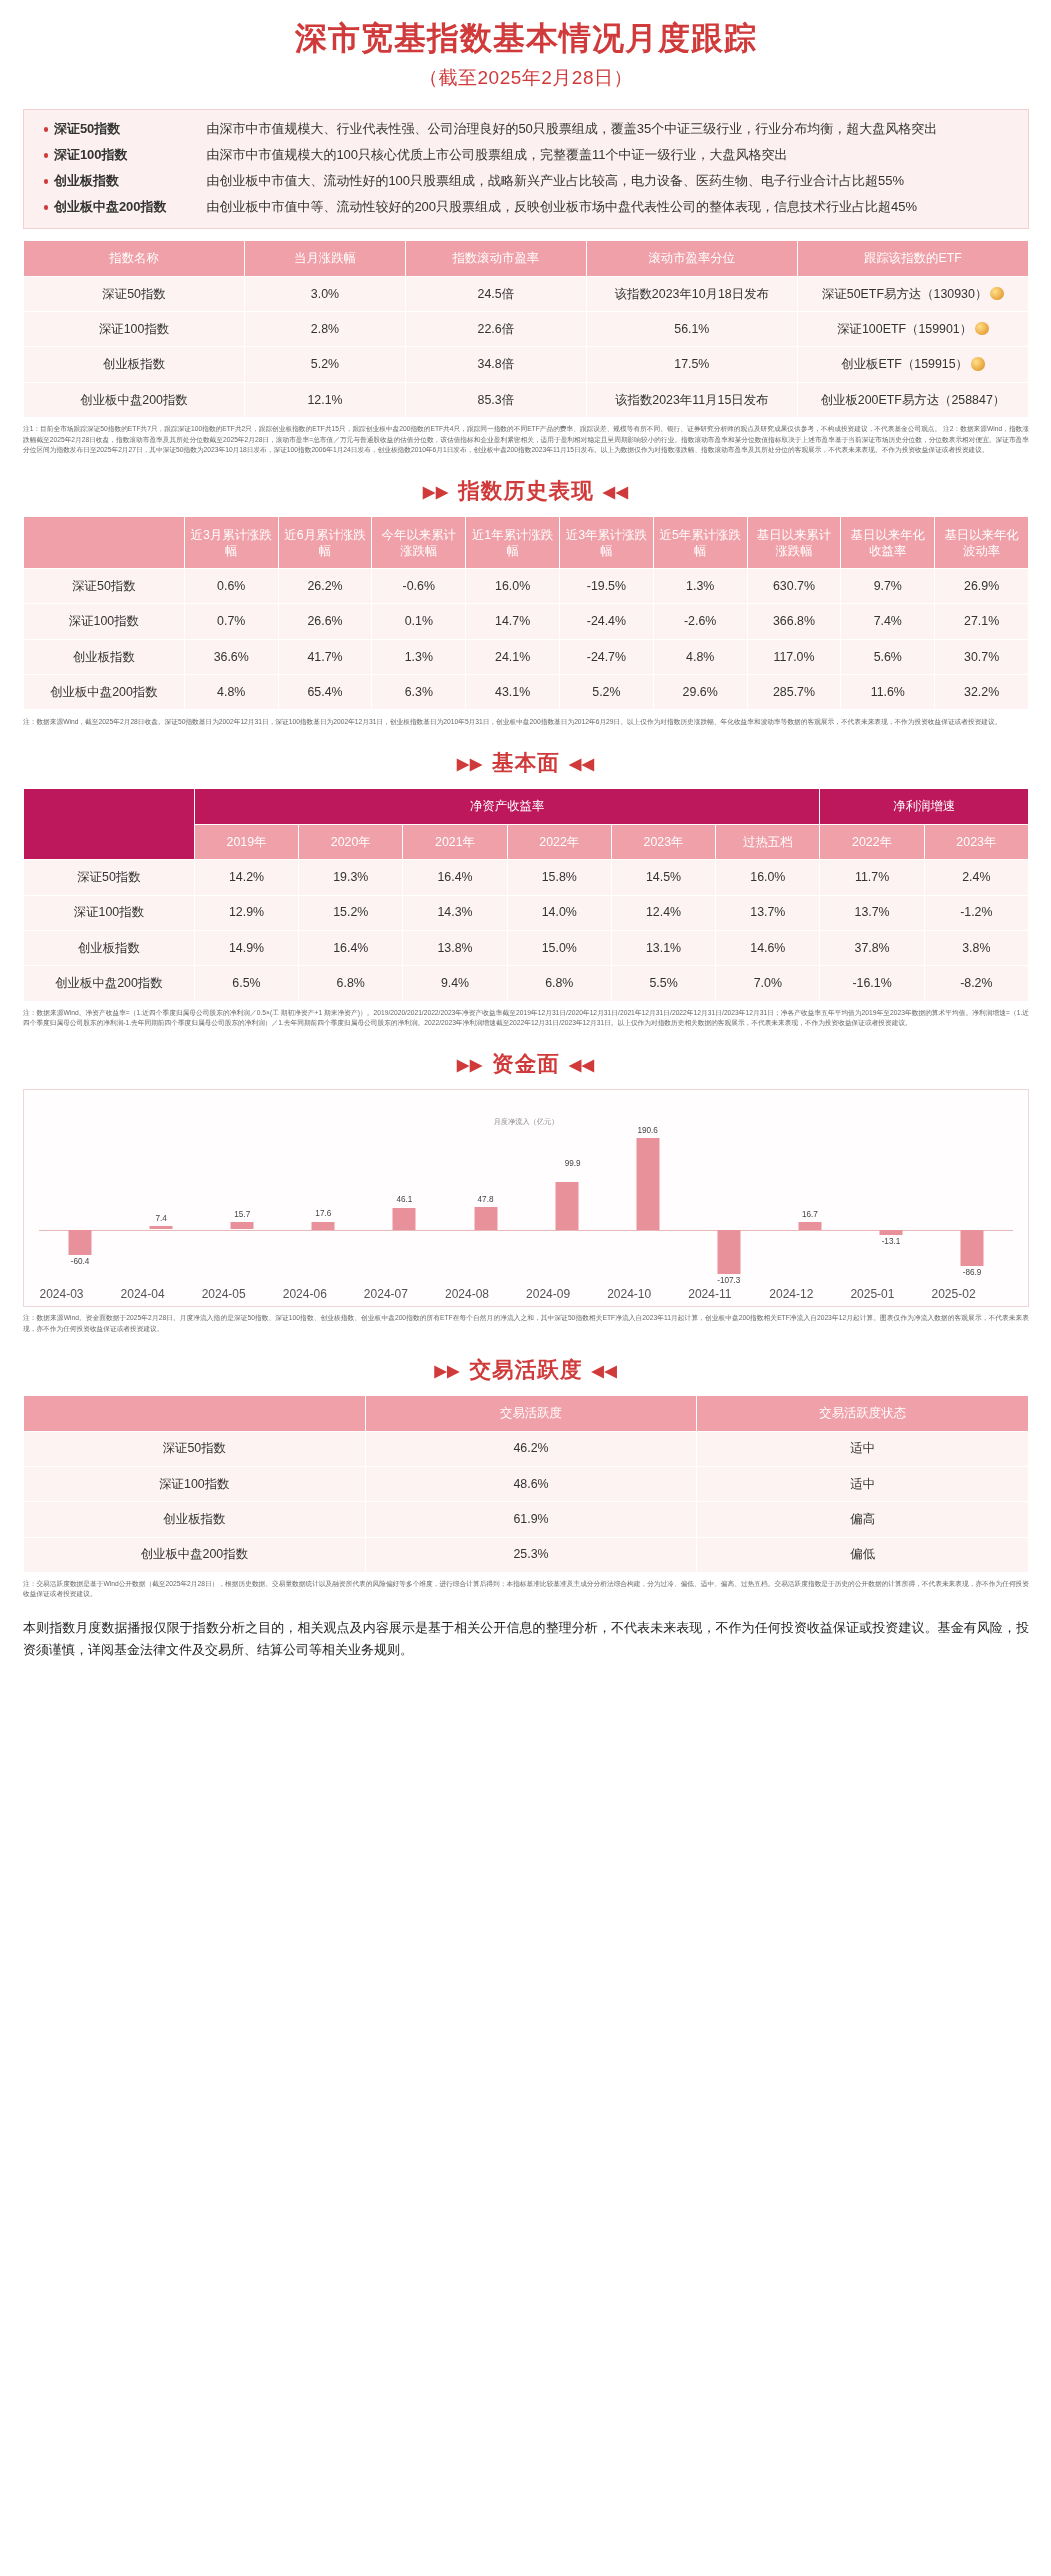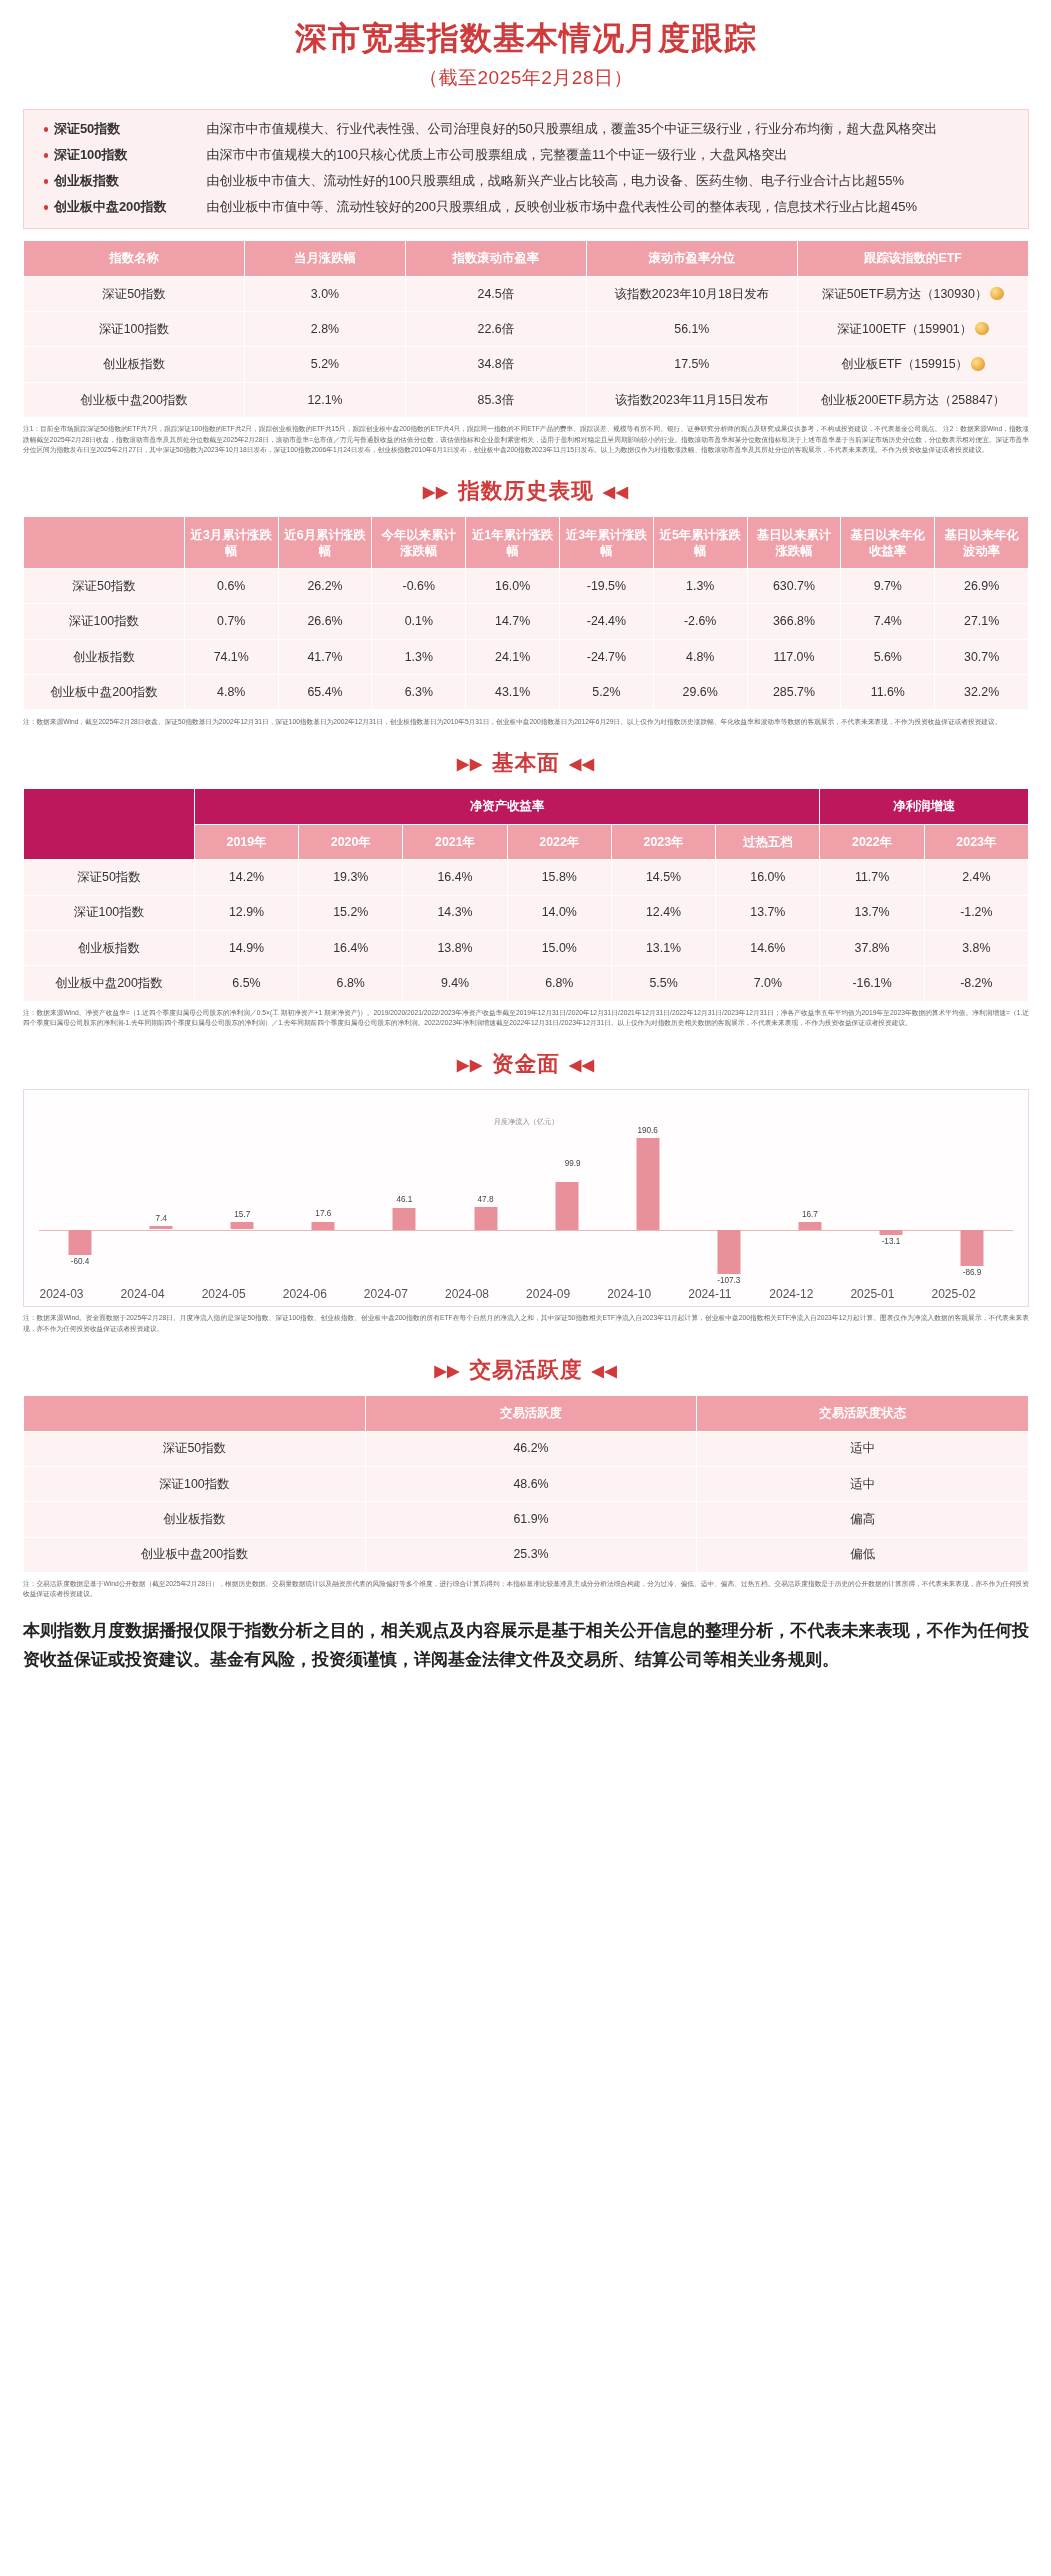--- a/index.html
+++ b/index.html
@@ -75,21 +75,21 @@
   table.t {
     border-collapse: collapse;
     width: calc(100% - 46px);
     margin: 0 23px;
     table-layout: fixed;
   }
   table.t th {
     background: #f0a0a8;
     color: #ffffff;
     font-size: 12.4px;
-    font-weight: bold;
+    font-weight: normal;
     padding: 9.3px 3.1px;
     border: 0.5px solid #ffffff;
     text-align: center;
     line-height: 1.3;
   }
   table.t th.pink-dark { background: #be185d; }
   table.t td {
     background: #fdf3f3;
     font-size: 12.4px;
     padding: 8.8px 4.1px;
@@ -188,24 +188,24 @@
   .x-tick {
     flex: 1;
     text-align: left;
     font-size: 12px;
     color: #555;
   }
 
   
   .footer {
     margin: 17.5px 23px 0 23px;
-    font-size: 17px;
+    font-size: 13px;
     color: #222;
     line-height: 1.7;
-    font-weight: bold;
+    font-weight: normal;
     text-align: justify;
   }
 </style>
 </head>
 <body>
 
 <div class="page">
 
   <div class="title-block">
     <div class="main-title">深市宽基指数基本情况月度跟踪</div>
@@ -329,21 +329,21 @@
       <td>0.1%</td>
       <td>14.7%</td>
       <td>-24.4%</td>
       <td>-2.6%</td>
       <td>366.8%</td>
       <td>7.4%</td>
       <td>27.1%</td>
     </tr>
     <tr>
       <td>创业板指数</td>
-      <td>74.1%</td>
+      <td>36.6%</td>
       <td>41.7%</td>
       <td>1.3%</td>
       <td>24.1%</td>
       <td>-24.7%</td>
       <td>4.8%</td>
       <td>117.0%</td>
       <td>5.6%</td>
       <td>30.7%</td>
     </tr>
     <tr>

